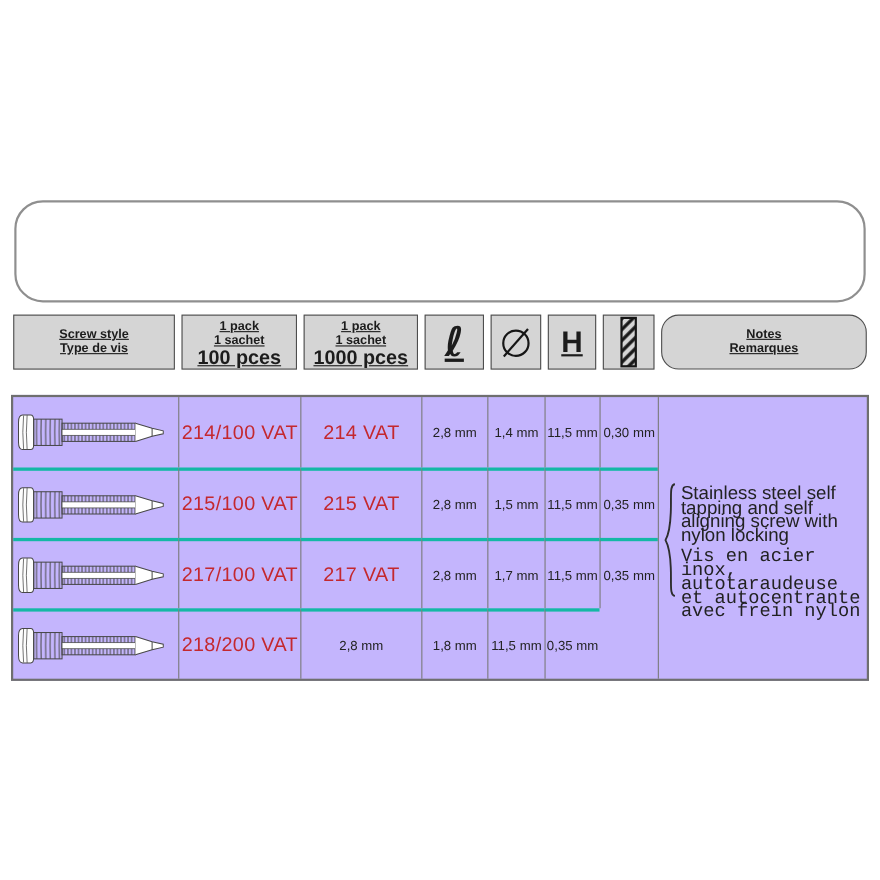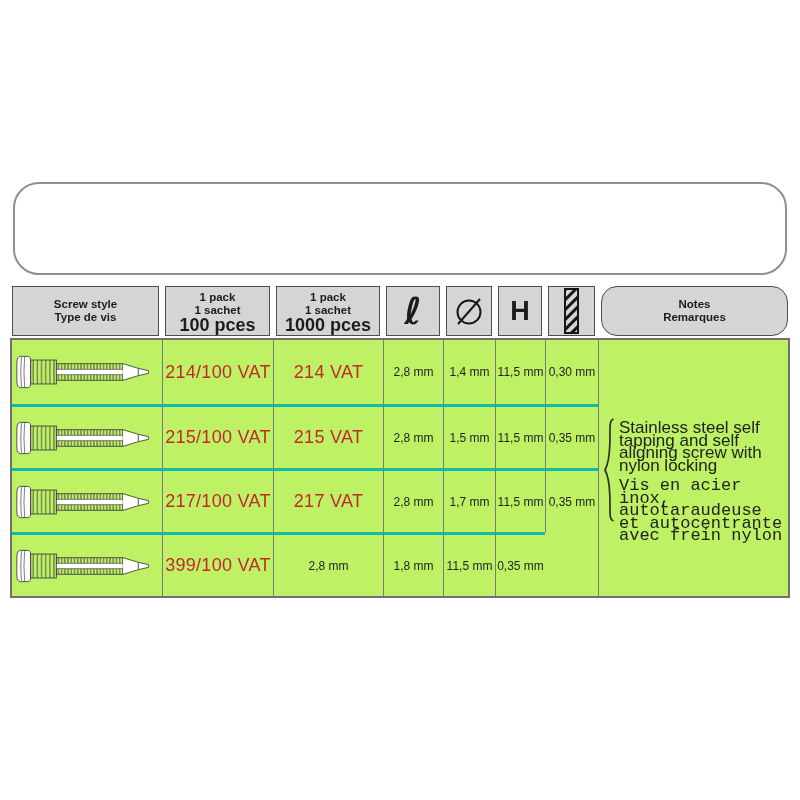--- a/index.html
+++ b/index.html
@@ -22,39 +22,39 @@
     color:#161616;
   }
   .meanings .grp2 { margin-top:9px; }
   .diagram-svg { position:absolute; left:290px; top:184px; }
   .thread-word-en { position:absolute; left:570px; top:204px; font-size:15px; }
   .thread-word-fr { position:absolute; left:570px; top:223px; font-size:15px; }
 
   
   .table-head {
     position:absolute; left:12px; top:286px; width:776px; height:42px;
-    display:grid; grid-template-columns:150px 111px 110px 60px 52px 50px 53px 190px;
+    display:grid; grid-template-columns:150px 111px 110px 60px 52px 50px 53px 190px;text-decoration:underline;
   }
   .head-cell {
     margin:0 3px; background:var(--header_cell_bg,#d5d5d5); border:1px solid #4e4e4e;
     display:flex; flex-direction:column; align-items:center; justify-content:center;
     text-align:center; box-sizing:border-box; font-size:11.5px; font-weight:bold; line-height:13px;
   }
   .head-cell:first-child { margin-left:0; }
   .head-cell:last-child { margin-right:0;border-radius:16px; }
   .pces { font-size:18px; margin-top:2px; }
   .sym-l { font-size:37px; font-weight:bold; font-style:italic; font-family:"DejaVu Sans",sans-serif; line-height:37px; }
   .sym-h { font-size:27px; font-weight:bold; line-height:27px; }
 
   
   .data-table {
-    position:absolute; left:10px; top:338px;
+    position:absolute; left:10px; top:359px;
     display:grid; grid-template-columns:150px 111px 110px 60px 52px 50px 53px 190px;
     grid-template-rows:repeat(4,64px);
-    border:2px solid #6f6f6f; background:#bef264;
+    border:2px solid #6f6f6f; background:#c4b5fd;
   }
   .cell {
     border-left:1px solid #7a7a7a; border-top:3px solid #14b8a6;
     display:flex; align-items:center; justify-content:center; box-sizing:border-box;
     overflow:hidden;
   }
   .cell.c1 { border-left:none; justify-content:flex-start; padding-left:2px; }
   .cell.r1 { border-top:none; }
   .ref { color:var(--accent_red,#c4282e); font-size:18px; letter-spacing:0.3px; white-space:nowrap; }
   .mm { font-size:12px; color:#232323; white-space:nowrap; }
@@ -285,21 +285,21 @@
           <path d="M21 16 Q18 50 21 84" stroke-width="1.5"></path>
           <rect x="34" y="24" width="56" height="52" fill="url(#ridgePat)"></rect>
           <rect x="90" y="32" width="145" height="36" fill="url(#threadPat)"></rect>
           <rect x="90" y="44" width="145" height="12" fill="#ffffff" stroke-width="1.5"></rect>
           <path d="M235 32 L268 42 L290 47 L290 53 L268 58 L235 68" fill="#ffffff"></path>
           <line x1="268" y1="42" x2="268" y2="58"></line>
         </g>
       </svg>
     </div>
     <div class="cell">
-        <span class="ref">399/100 VAT</span>
+        <span class="ref">218/200 VAT</span>
       </div>
     <div class="cell">
         <span class="mm">2,8 mm</span>
       </div>
     <div class="cell">
         <span class="mm">1,8 mm</span>
       </div>
     <div class="cell">
         <span class="mm">11,5 mm</span>
       </div>

